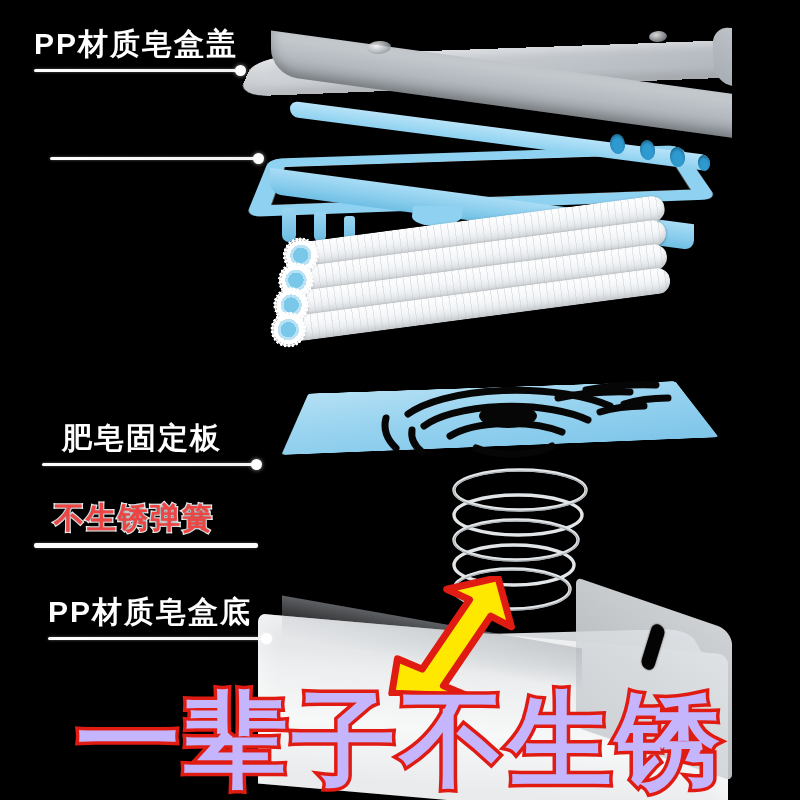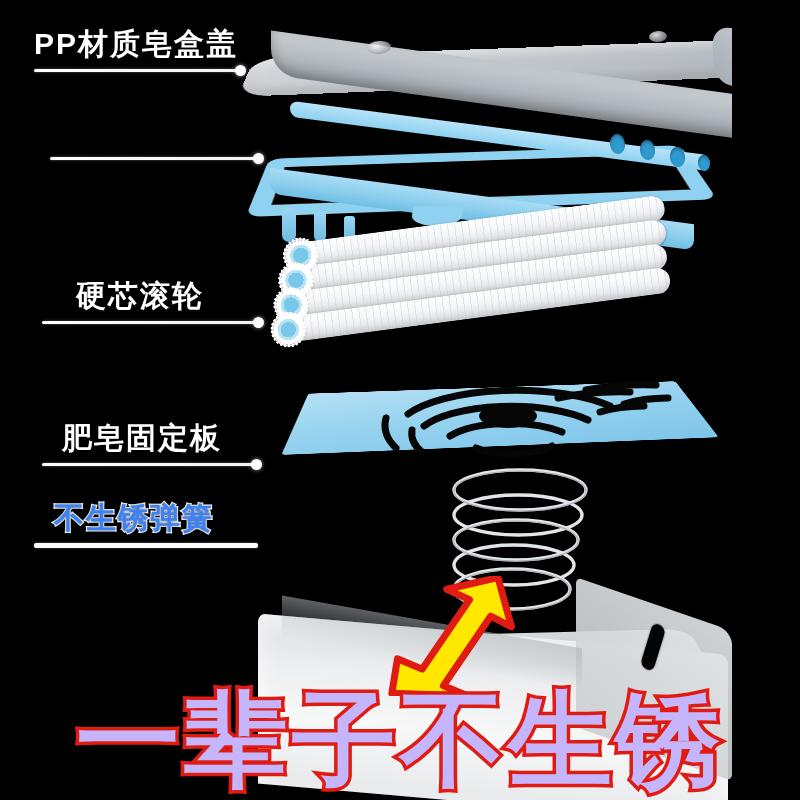--- a/index.html
+++ b/index.html
@@ -24,21 +24,21 @@
   .callout .ctext {
     font-size: 30px;
     font-weight: 700;
     color: #ffffff;
     letter-spacing: 2px;
     white-space: nowrap;
     line-height: 1.05;
     text-shadow: 0 0 5px rgba(0,0,0,0.95), 0 1px 2px rgba(0,0,0,0.9);
   }
   .callout.highlight .ctext {
-    color: #3b82f6;
+    color: #ef4444;
     -webkit-text-stroke: 2.6px #ffffff;
     paint-order: stroke fill;
     text-shadow: 0 0 3px rgba(0,0,0,0.55);
   }
   .callout .rule {
     position: relative;
     height: 3px;
     background: linear-gradient(to right, #ffffff, #f2f2f2);
     margin-top: 9px;
     border-radius: 2px;
@@ -362,39 +362,39 @@
       <span class="knob"></span>
     </div>
   </div>
 
   <div class="callout" style="left:50px; top:148px; width:210px;">
     <div class="rule">
       <span class="knob"></span>
     </div>
   </div>
 
-  <div class="callout" style="left:42px; top:280px; width:218px;">
-    <div class="ctext" style="margin-left:34px">硬芯滚轮</div>
-    <div class="rule">
-      <span class="knob"></span>
-    </div>
-  </div>
 
   <div class="callout" style="left:42px; top:422px; width:216px;">
     <div class="ctext" style="margin-left:20px">肥皂固定板</div>
     <div class="rule">
       <span class="knob"></span>
     </div>
   </div>
 
   <div class="callout highlight" style="left:34px; top:502px; width:224px;">
     <div class="ctext" style="margin-left:20px">不生锈弹簧</div>
     <div class="rule">
       
     </div>
   </div>
 
+  <div class="callout" style="left:48px; top:596px; width:220px;">
+    <div class="ctext">PP材质皂盒底</div>
+    <div class="rule">
+      <span class="knob"></span>
+    </div>
+  </div>
 
   <div id="banner">
     <span class="btext">一辈子不生锈</span>
   </div>
 
 </div>
 
 </body></html>

